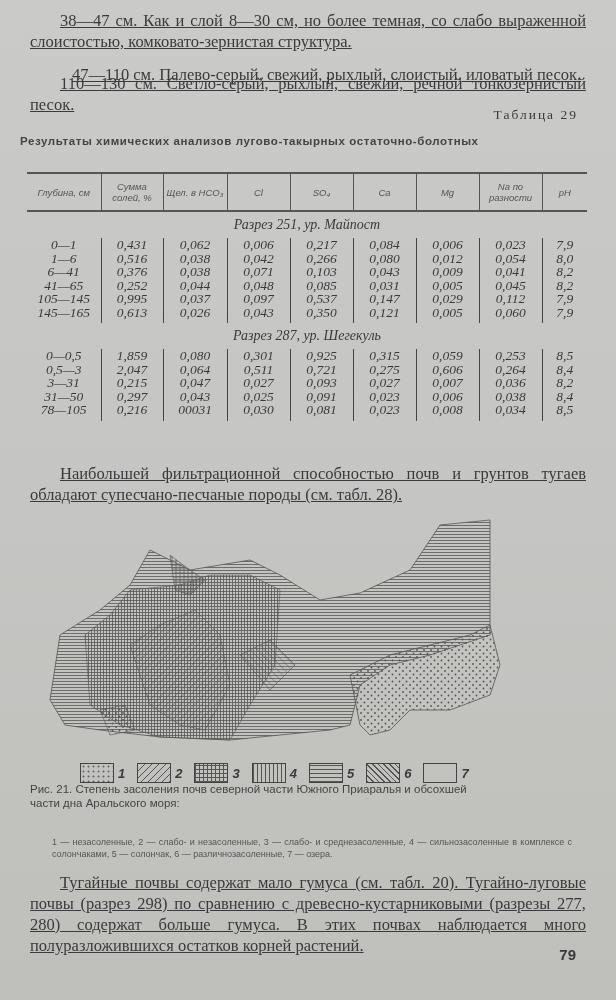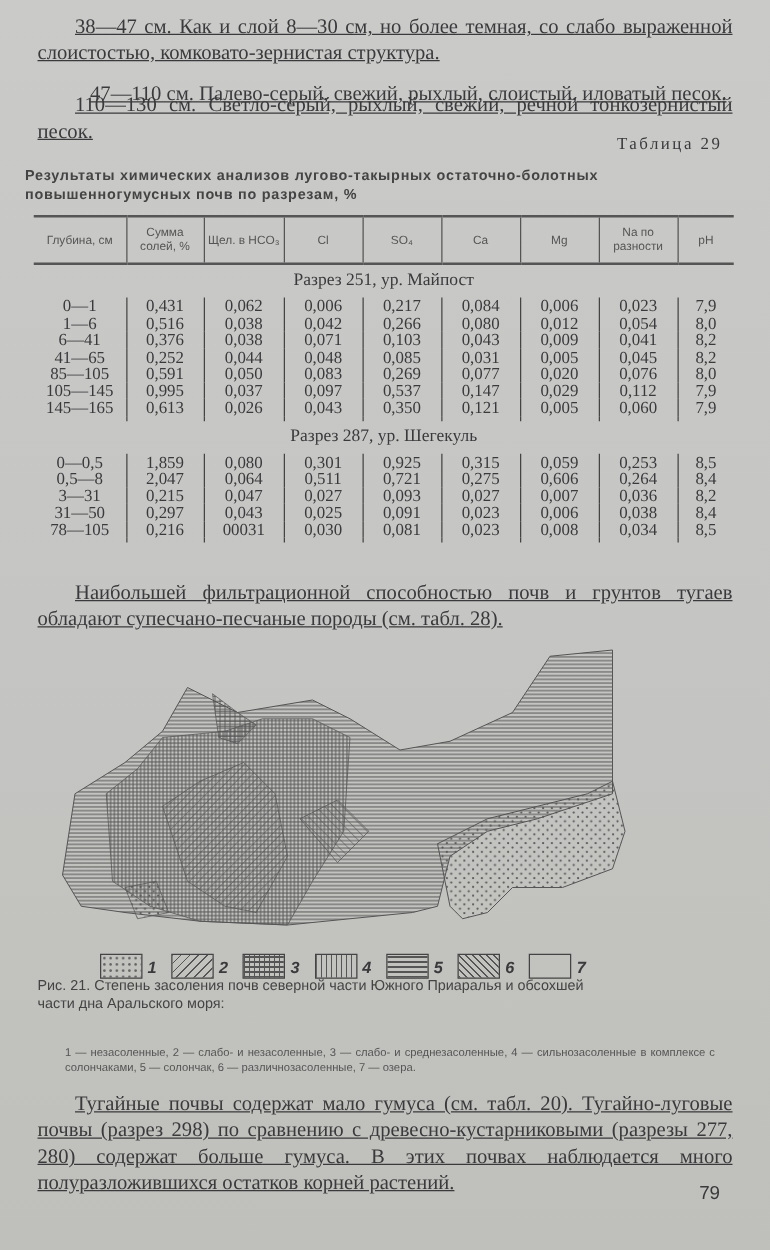--- a/index.html
+++ b/index.html
@@ -2,48 +2,47 @@
 <html><head>
 <meta charset="utf-8">
 <style>
   html,body{margin:0;padding:0;}
   body{width:616px;height:1000px;background:#c9c9c6;font-family:"Liberation Serif","DejaVu Serif",serif;color:#3a3a3c;position:relative;overflow:hidden;}
   .page{position:absolute;left:0;top:0;width:616px;height:1000px;background:linear-gradient(180deg,#cacbc8 0%,#c5c6c3 50%,#bfbfbb 100%);}
   .p{position:absolute;left:30px;width:556px;font-size:16.5px;line-height:21px;text-align:justify;text-decoration:underline;}
   .indent{text-indent:30px;}
   .tab-label{position:absolute;right:38px;top:107px;font-size:13.5px;letter-spacing:2px;}
   .tab-title{position:absolute;left:20px;width:576px;top:134px;font-family:"Liberation Sans","DejaVu Sans",sans-serif;font-weight:bold;font-size:11.5px;line-height:15px;letter-spacing:0.6px;color:#444;}
-  table.data{position:absolute;left:27px;top:172px;width:560px;border-collapse:collapse;font-size:13.5px;line-height:13.5px;}
+  table.data{position:absolute;left:27px;top:172px;width:560px;border-collapse:collapse;font-size:13.5px;line-height:13.5px;font-style:italic;}
   table.data th{font-family:"Liberation Sans","DejaVu Sans",sans-serif;font-weight:normal;font-size:9.5px;line-height:11px;height:36px;color:#555;border-top:2px solid #555;border-bottom:2px solid #555;border-left:1px solid #555;padding:0 2px;}
   table.data th:first-child{border-left:none;}
   table.data td{text-align:center;padding:0;border-left:1px solid #444;}
   table.data td:first-child{border-left:none;}
   table.data tr.sec td{border-left:none;font-size:14px;height:26px;vertical-align:middle;}
   table.data tr.gap td{height:4px;}
   .fig{position:absolute;left:30px;top:515px;width:560px;height:240px;}
   .legend{position:absolute;left:80px;top:761px;width:460px;height:24px;display:flex;align-items:center;gap:12px;}
   .leg{display:flex;align-items:center;gap:4px;font-size:13px;font-style:italic;font-family:"Liberation Sans",sans-serif;font-weight:bold;}
   .sw{width:32px;height:18px;border:1px solid #444;}
   .caption{position:absolute;left:30px;width:556px;top:782px;font-family:"Liberation Sans","DejaVu Sans",sans-serif;font-size:11.5px;line-height:14px;color:#444;}
   .cap-note{position:absolute;left:52px;width:520px;top:836px;font-family:"Liberation Sans","DejaVu Sans",sans-serif;font-size:9px;line-height:12px;text-align:justify;text-indent:0;color:#555;}
-  .pagenum{position:absolute;right:40px;top:946px;font-family:"Liberation Sans","DejaVu Sans",sans-serif;font-weight:normal;font-size:15px;}
+  .pagenum{position:absolute;right:40px;top:946px;font-family:"Liberation Sans","DejaVu Sans",sans-serif;font-weight:bold;font-size:15px;}
 </style>
 </head>
 <body>
 
 <div class="page">
 
   <p class="p indent" style="top:10px;margin:0;">38—47 см. Как и слой 8—30 см, но более темная, со слабо выраженной слоистостью, комковато-зернистая структура.</p>
   <p class="p indent" style="top:52px;margin:12px;">47—110 см. Палево-серый, свежий, рыхлый, слоистый, иловатый песок.</p>
   <p class="p indent" style="top:73px;margin:0;">110—130 см. Светло-серый, рыхлый, свежий, речной тонкозернистый песок.</p>
 
   <div class="tab-label">Таблица 29</div>
   <div class="tab-title">
     <div>Результаты химических анализов лугово-такырных остаточно-болотных</div>
-    <div>повышенногумусных почв по разрезам, %</div>
   </div>
 
   <table class="data">
     <colgroup>
       <col style="width:74px">
         <col style="width:62px">
         <col style="width:64px">
         <col style="width:63px">
         <col style="width:63px">
         <col style="width:63px">
@@ -106,31 +105,20 @@
           <td>0,252</td>
           <td>0,044</td>
           <td>0,048</td>
           <td>0,085</td>
           <td>0,031</td>
           <td>0,005</td>
           <td>0,045</td>
           <td>8,2</td>
         </tr>
         <tr>
-          <td>85—105</td>
-          <td>0,591</td>
-          <td>0,050</td>
-          <td>0,083</td>
-          <td>0,269</td>
-          <td>0,077</td>
-          <td>0,020</td>
-          <td>0,076</td>
-          <td>8,0</td>
-        </tr>
-        <tr>
           <td>105—145</td>
           <td>0,995</td>
           <td>0,037</td>
           <td>0,097</td>
           <td>0,537</td>
           <td>0,147</td>
           <td>0,029</td>
           <td>0,112</td>
           <td>7,9</td>
         </tr>
@@ -164,21 +152,21 @@
           <td>1,859</td>
           <td>0,080</td>
           <td>0,301</td>
           <td>0,925</td>
           <td>0,315</td>
           <td>0,059</td>
           <td>0,253</td>
           <td>8,5</td>
         </tr>
         <tr>
-          <td>0,5—8</td>
+          <td>0,5—3</td>
           <td>2,047</td>
           <td>0,064</td>
           <td>0,511</td>
           <td>0,721</td>
           <td>0,275</td>
           <td>0,606</td>
           <td>0,264</td>
           <td>8,4</td>
         </tr>
         <tr>

